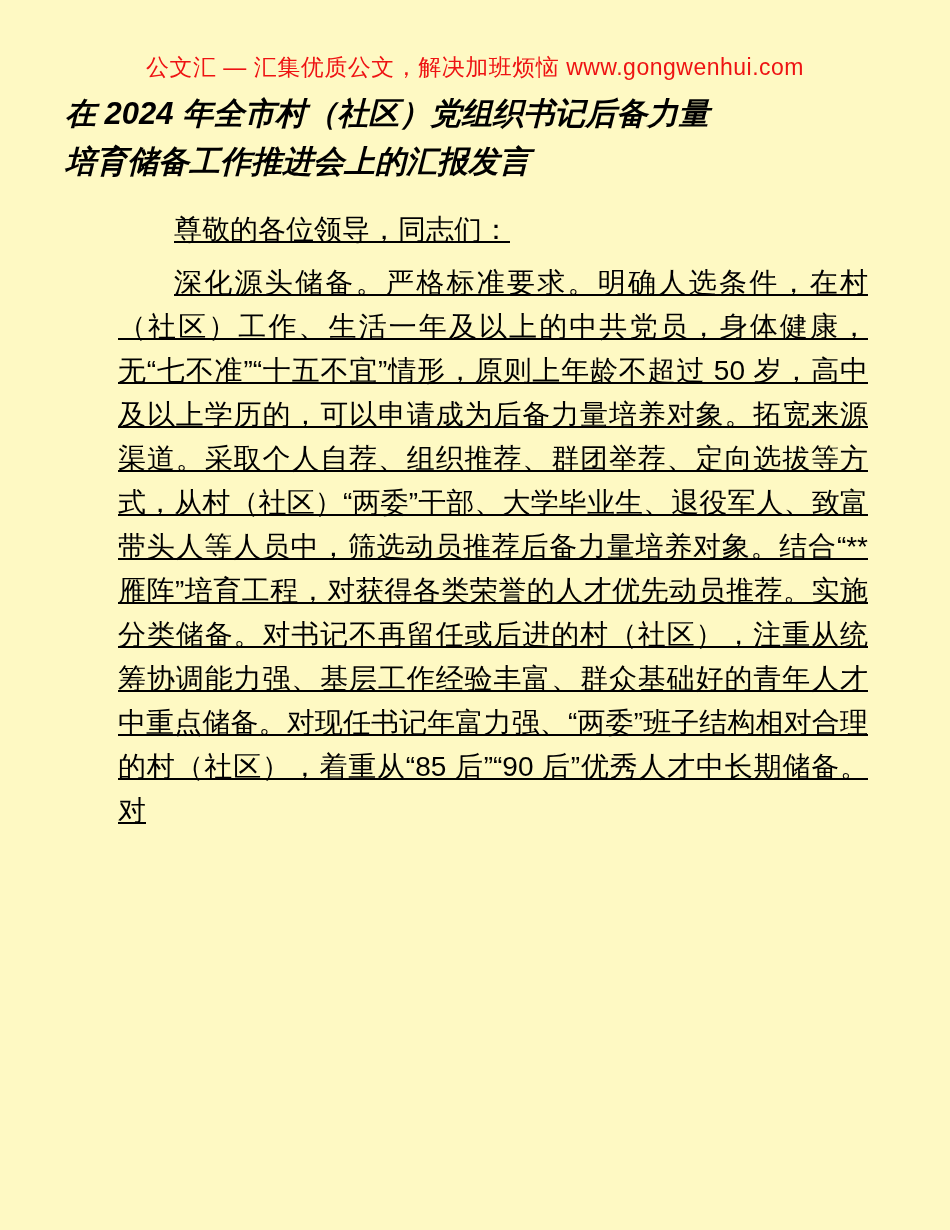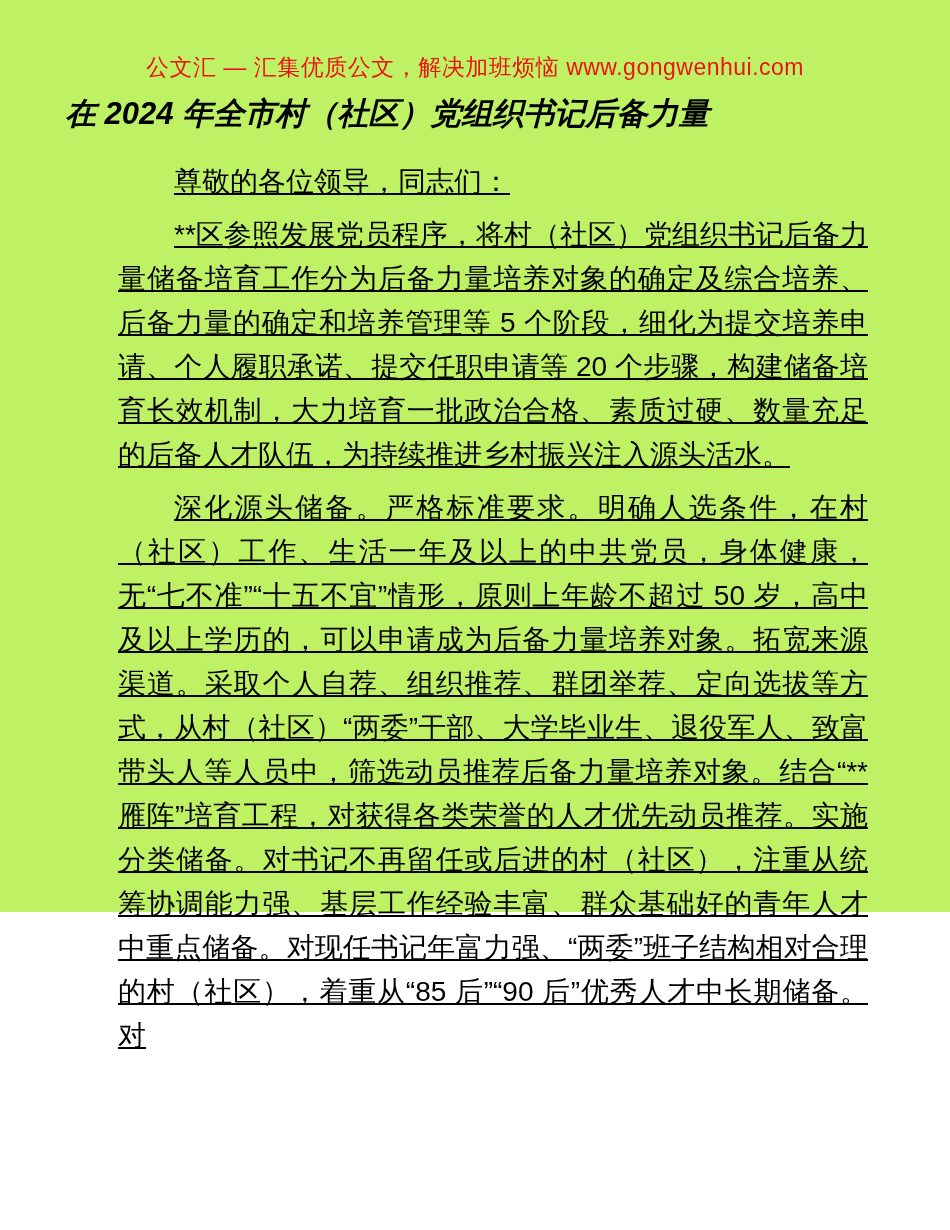--- a/index.html
+++ b/index.html
@@ -9,22 +9,22 @@
   body {
     width: 950px;
     height: 1230px;
     background: #ffffff;
     color: #000000;
     font-family: "Liberation Sans", sans-serif;
     overflow: hidden;
   }
   .page {
     width: 950px;
-    height: 912px;
-    background: #bef264;
+    height: 1230px;
+    background: #fef9c3;
     box-sizing: border-box;
   }
   .watermark {
     padding-top: 50px;
     text-align: center;
     font-size: 23px;
     line-height: 34px;
     color: #ee1313;
     letter-spacing: 0.5px;
   }
@@ -57,21 +57,21 @@
 </style>
 </head>
 <body>
 
 <div class="page">
 
   <div class="watermark">公文汇 — 汇集优质公文，解决加班烦恼 www.gongwenhui.com</div>
 
   <h1 class="title">
     <span class="title-line">在 2024 年全市村（社区）党组织书记后备力量</span>
+    <span class="title-line">培育储备工作推进会上的汇报发言</span>
   </h1>
 
   <div class="content">
     <p>尊敬的各位领导，同志们：</p>
-    <p>**区参照发展党员程序，将村（社区）党组织书记后备力量储备培育工作分为后备力量培养对象的确定及综合培养、后备力量的确定和培养管理等 5 个阶段，细化为提交培养申请、个人履职承诺、提交任职申请等 20 个步骤，构建储备培育长效机制，大力培育一批政治合格、素质过硬、数量充足的后备人才队伍，为持续推进乡村振兴注入源头活水。</p>
     <p>深化源头储备。严格标准要求。明确人选条件，在村（社区）工作、生活一年及以上的中共党员，身体健康，无“七不准”“十五不宜”情形，原则上年龄不超过 50 岁，高中及以上学历的，可以申请成为后备力量培养对象。拓宽来源渠道。采取个人自荐、组织推荐、群团举荐、定向选拔等方式，从村（社区）“两委”干部、大学毕业生、退役军人、致富带头人等人员中，筛选动员推荐后备力量培养对象。结合“**雁阵”培育工程，对获得各类荣誉的人才优先动员推荐。实施分类储备。对书记不再留任或后进的村（社区），注重从统筹协调能力强、基层工作经验丰富、群众基础好的青年人才中重点储备。对现任书记年富力强、“两委”班子结构相对合理的村（社区），着重从“85 后”“90 后”优秀人才中长期储备。对</p>
   </div>
 
 </div>
 
 </body></html>

